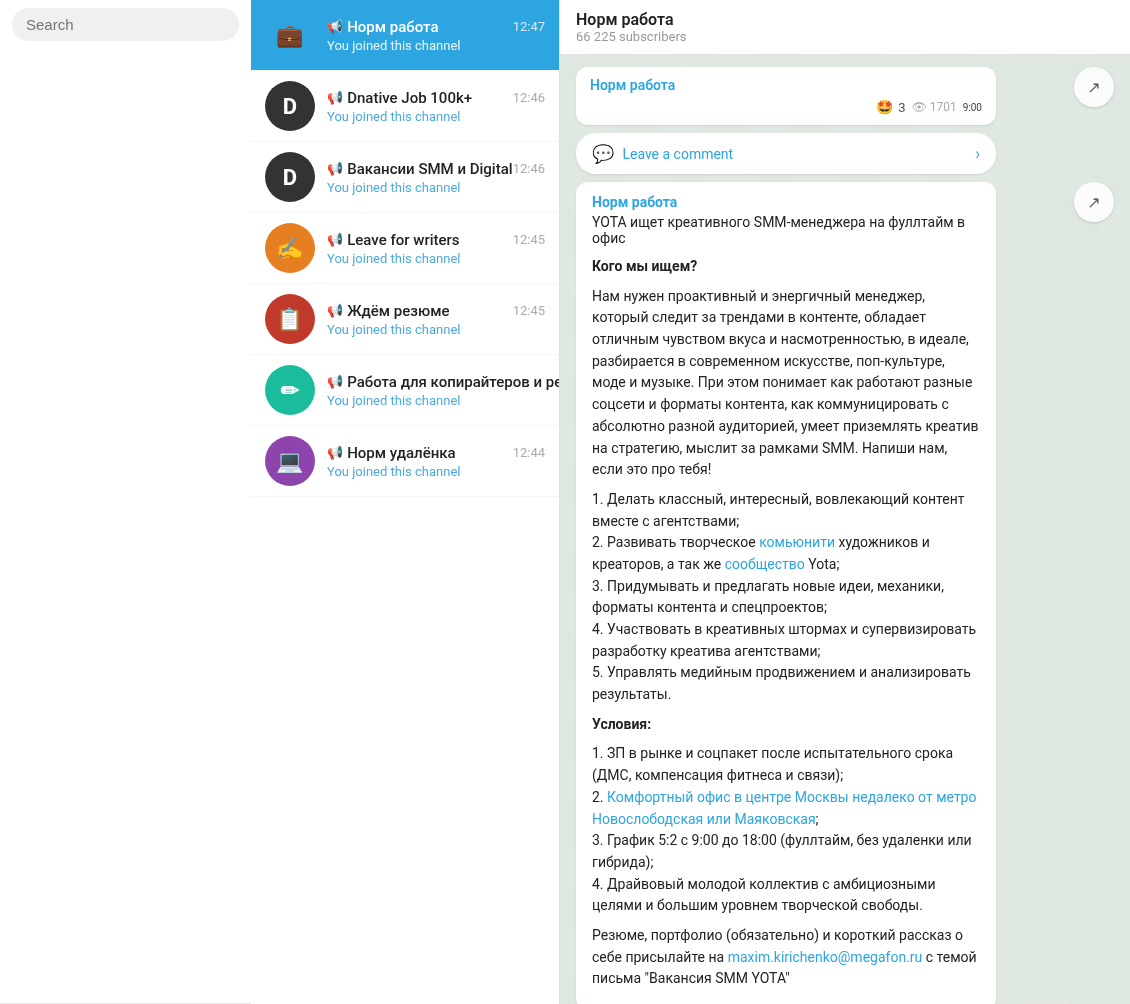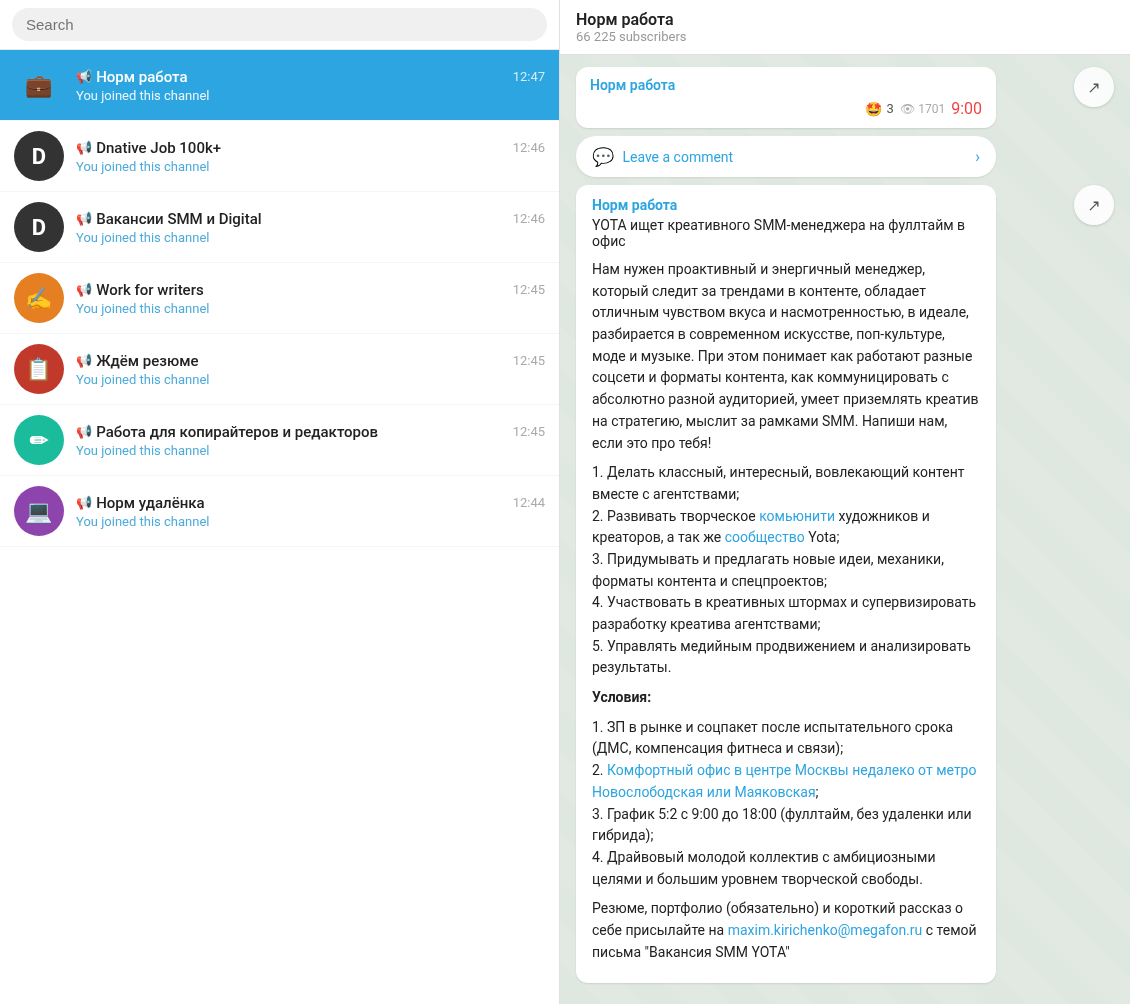--- a/index.html
+++ b/index.html
@@ -1,19 +1,19 @@
 <!DOCTYPE html>
 <html><head>
   <meta charset="utf-8">
   <style>
     * { box-sizing: border-box; margin: 0; padding: 0; }
     body { font-family: -apple-system, BlinkMacSystemFont, 'Segoe UI', Roboto, sans-serif; display: flex; height: 1004px; width: 1130px; overflow: hidden; background: #fff; }
 
     
-    .sidebar { width: 560px; min-width: 560px; display: flex; flex-direction: column; border-right: 1px solid #e0e0e0; background: #fff; }
+    .sidebar { width: 560px; min-width: 560px; display: flex; flex-direction: row; border-right: 1px solid #e0e0e0; background: #fff; }
     .search-bar { padding: 8px 12px; border-bottom: 1px solid #e8e8e8; }
     .search-input { width: 100%; padding: 8px 14px; border-radius: 20px; border: none; background: #f0f0f0; font-size: 15px; color: #999; outline: none; }
     .channel-list { flex: 1; overflow-y: auto; }
     .channel-item { display: flex; align-items: center; padding: 10px 14px; cursor: pointer; border-bottom: 1px solid #f5f5f5; }
     .channel-item.active { background: #2ca5e0; }
     .channel-avatar { width: 50px; height: 50px; border-radius: 50%; overflow: hidden; flex-shrink: 0; display: flex; align-items: center; justify-content: center; font-size: 22px; font-weight: bold; color: #fff; }
     .channel-info { flex: 1; margin-left: 12px; min-width: 0; }
     .channel-header { display: flex; align-items: center; justify-content: space-between; }
     .channel-name-wrap { display: flex; align-items: center; gap: 4px; }
     .channel-name { font-size: 15px; font-weight: 500; white-space: nowrap; overflow: hidden; text-overflow: ellipsis; }
@@ -38,21 +38,21 @@
     .chat-messages { flex: 1; overflow-y: auto; padding: 12px 16px; position: relative; z-index: 1; display: flex; flex-direction: column; gap: 8px; }
 
     .message-card { background: #fff; border-radius: 12px; padding: 10px 14px; max-width: 440px; position: relative; box-shadow: 0 1px 2px rgba(0,0,0,0.1); }
     .msg-top { display: flex; align-items: center; gap: 8px; margin-bottom: 4px; }
     .msg-channel-name { font-size: 14px; font-weight: 600; color: #2ca5e0; }
     .msg-teaser { font-size: 14px; color: #222; font-weight: 400; }
     .msg-footer { display: flex; align-items: center; justify-content: flex-end; gap: 6px; margin-top: 6px; }
     .emoji-row { display: flex; align-items: center; gap: 4px; font-size: 14px; }
     .emoji-count { font-size: 13px; color: #555; }
     .msg-views { font-size: 12px; color: #aaa; display: flex; align-items: center; gap: 3px; }
-    .msg-time { font-size: 16px; color: #ef4444; }
+    .msg-time { font-size: 10px; color: #404040; }
 
     .comment-bar { background: #fff; border-radius: 20px; padding: 10px 16px; display: flex; align-items: center; justify-content: space-between; cursor: pointer; box-shadow: 0 1px 2px rgba(0,0,0,0.08); }
     .comment-bar-left { display: flex; align-items: center; gap: 8px; color: #2ca5e0; font-size: 14px; }
     .comment-bar-icon { font-size: 18px; color: #2ca5e0; }
     .comment-bar-chevron { color: #2ca5e0; font-size: 16px; }
     .share-btn { width: 40px; height: 40px; border-radius: 50%; background: rgba(255,255,255,0.85); display: flex; align-items: center; justify-content: center; cursor: pointer; box-shadow: 0 1px 3px rgba(0,0,0,0.15); font-size: 16px; color: #555; }
 
     .msg-row { display: flex; align-items: flex-start; gap: 8px; }
     .msg-row.with-share { display: flex; align-items: flex-start; justify-content: space-between; }
 
@@ -111,21 +111,21 @@
           </div>
           <div class="channel-subtitle joined-sub">You joined this channel</div>
         </div>
       </div>
       <div class="channel-item">
         <div class="channel-avatar" style="background: rgb(230, 126, 34);">✍</div>
         <div class="channel-info">
           <div class="channel-header">
             <div class="channel-name-wrap">
               <span class="megaphone-icon megaphone-normal">📢</span>
-              <span class="channel-name normal-text">Work for writers</span>
+              <span class="channel-name normal-text">Leave for writers</span>
             </div>
             <span class="channel-time ">12:45</span>
           </div>
           <div class="channel-subtitle joined-sub">You joined this channel</div>
         </div>
       </div>
       <div class="channel-item">
         <div class="channel-avatar" style="background: rgb(192, 57, 43);">📋</div>
         <div class="channel-info">
           <div class="channel-header">
@@ -205,20 +205,21 @@
         </div>
         <span class="comment-bar-chevron">›</span>
       </div>
     </div>
 
     <div class="msg-row with-share">
       <div class="big-message" style="flex:1;max-width:420px;">
         <div class="big-msg-channel">Норм работа</div>
         <div class="big-msg-teaser">YOTA ищет креативного SMM-менеджера на фуллтайм в офис</div>
         <div class="big-msg-body">
+          <p><strong>Кого мы ищем?</strong></p>
           <p>Нам нужен проактивный и энергичный менеджер, который следит за трендами в контенте, обладает отличным чувством вкуса и насмотренностью, в идеале, разбирается в современном искусстве, поп-культуре, моде и музыке. При этом понимает как работают разные соцсети и форматы контента, как коммуницировать с абсолютно разной аудиторией, умеет приземлять креатив на стратегию, мыслит за рамками SMM. Напиши нам, если это про тебя!</p>
           <p>1. Делать классный, интересный, вовлекающий контент вместе с агентствами;<br>
           2. Развивать творческое <a href="#">комьюнити</a> художников и креаторов, а так же <a href="#">сообщество</a> Yota;<br>
           3. Придумывать и предлагать новые идеи, механики, форматы контента и спецпроектов;<br>
           4. Участвовать в креативных штормах и супервизировать разработку креатива агентствами;<br>
           5. Управлять медийным продвижением и анализировать результаты.</p>
           <p><strong>Условия:</strong></p>
           <p>1. ЗП в рынке и соцпакет после испытательного срока (ДМС, компенсация фитнеса и связи);<br>
           2. <a href="#">Комфортный офис в центре Москвы недалеко от метро Новослободская или Маяковская</a>;<br>
           3. График 5:2 с 9:00 до 18:00 (фуллтайм, без удаленки или гибрида);<br>

